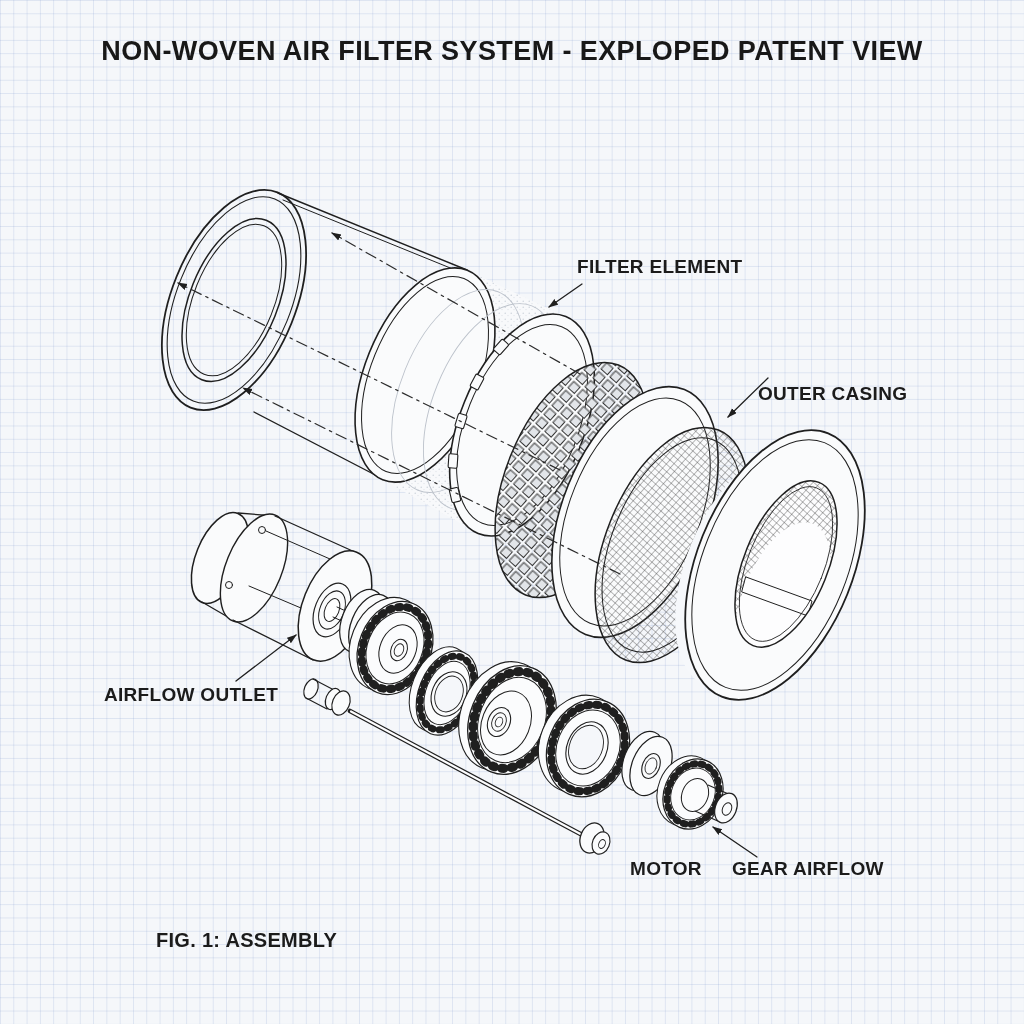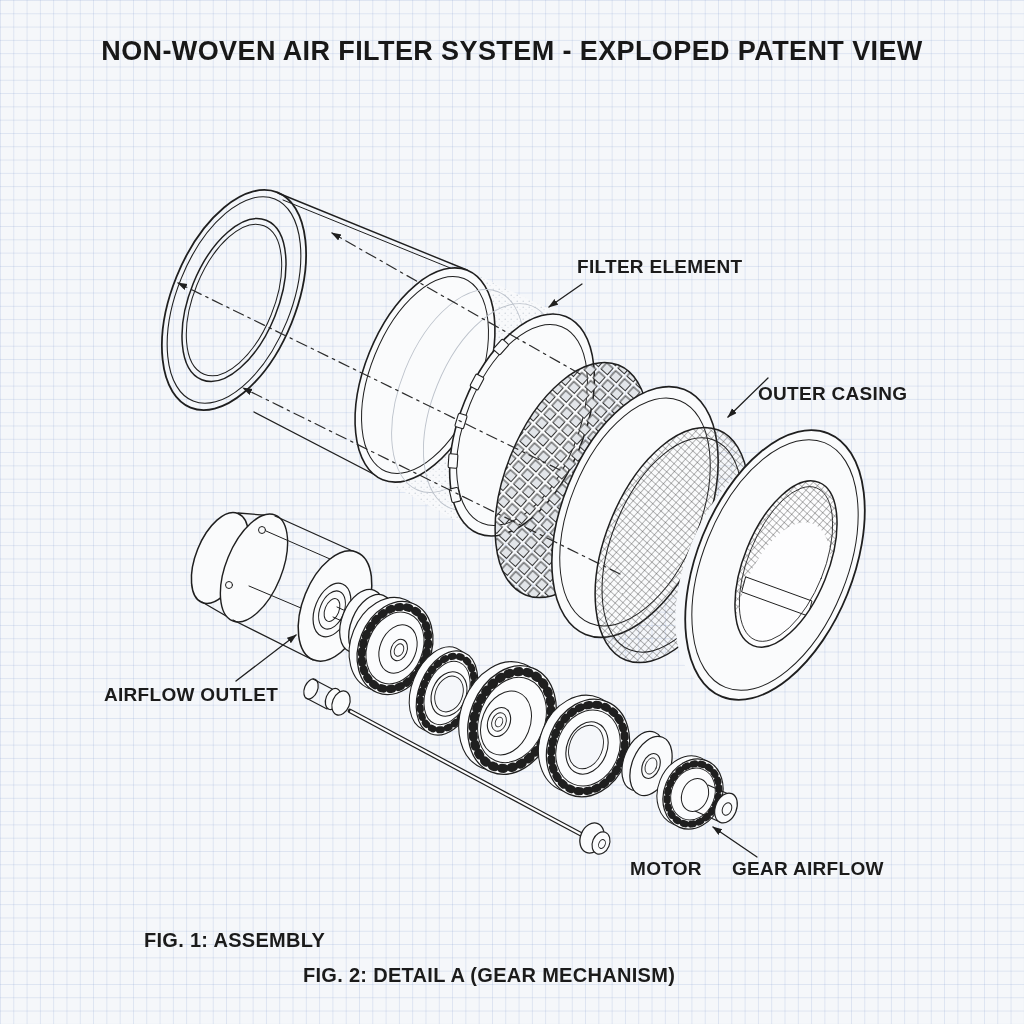--- a/index.html
+++ b/index.html
@@ -228,15 +228,14 @@
   </svg>
 
   <div class="title">NON-WOVEN AIR FILTER SYSTEM - EXPLOPED PATENT VIEW</div>
 
   <div class="plabel" style="left:577px;top:256px;">FILTER ELEMENT</div>
   <div class="plabel" style="left:758px;top:355px;margin-top:28px;">OUTER CASING</div>
   <div class="plabel" style="left:104px;top:684px;">AIRFLOW OUTLET</div>
   <div class="plabel" style="left:630px;top:858px;">MOTOR</div>
   <div class="plabel" style="left:732px;top:858px;">GEAR AIRFLOW</div>
 
-  <div class="caption" style="left:144px;top:929px;">FIG. 1: ASSEMBLY</div>
-  <div class="caption" style="left:303px;top:964px;">FIG. 2: DETAIL A (GEAR MECHANISM)</div>
+  <div class="caption" style="left:156px;top:929px;">FIG. 1: ASSEMBLY</div>
 </div>
 
 </body></html>

